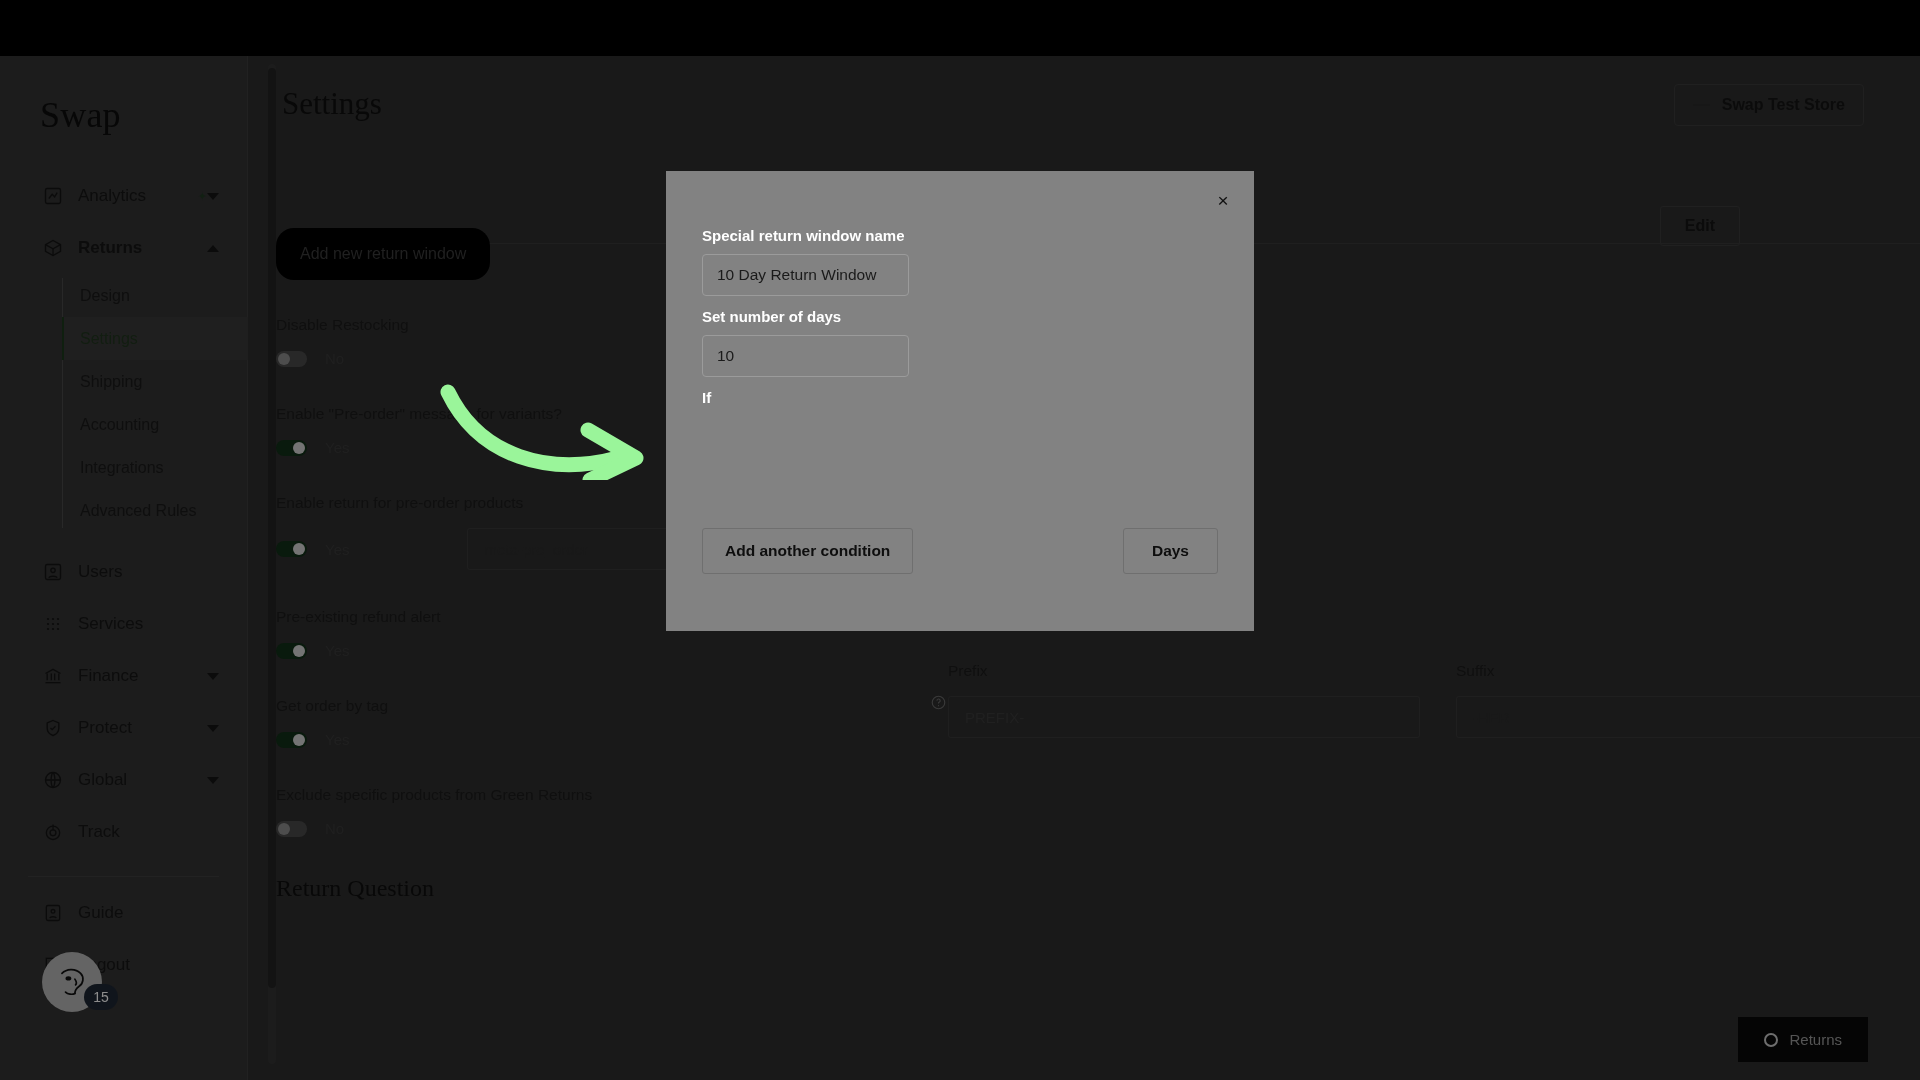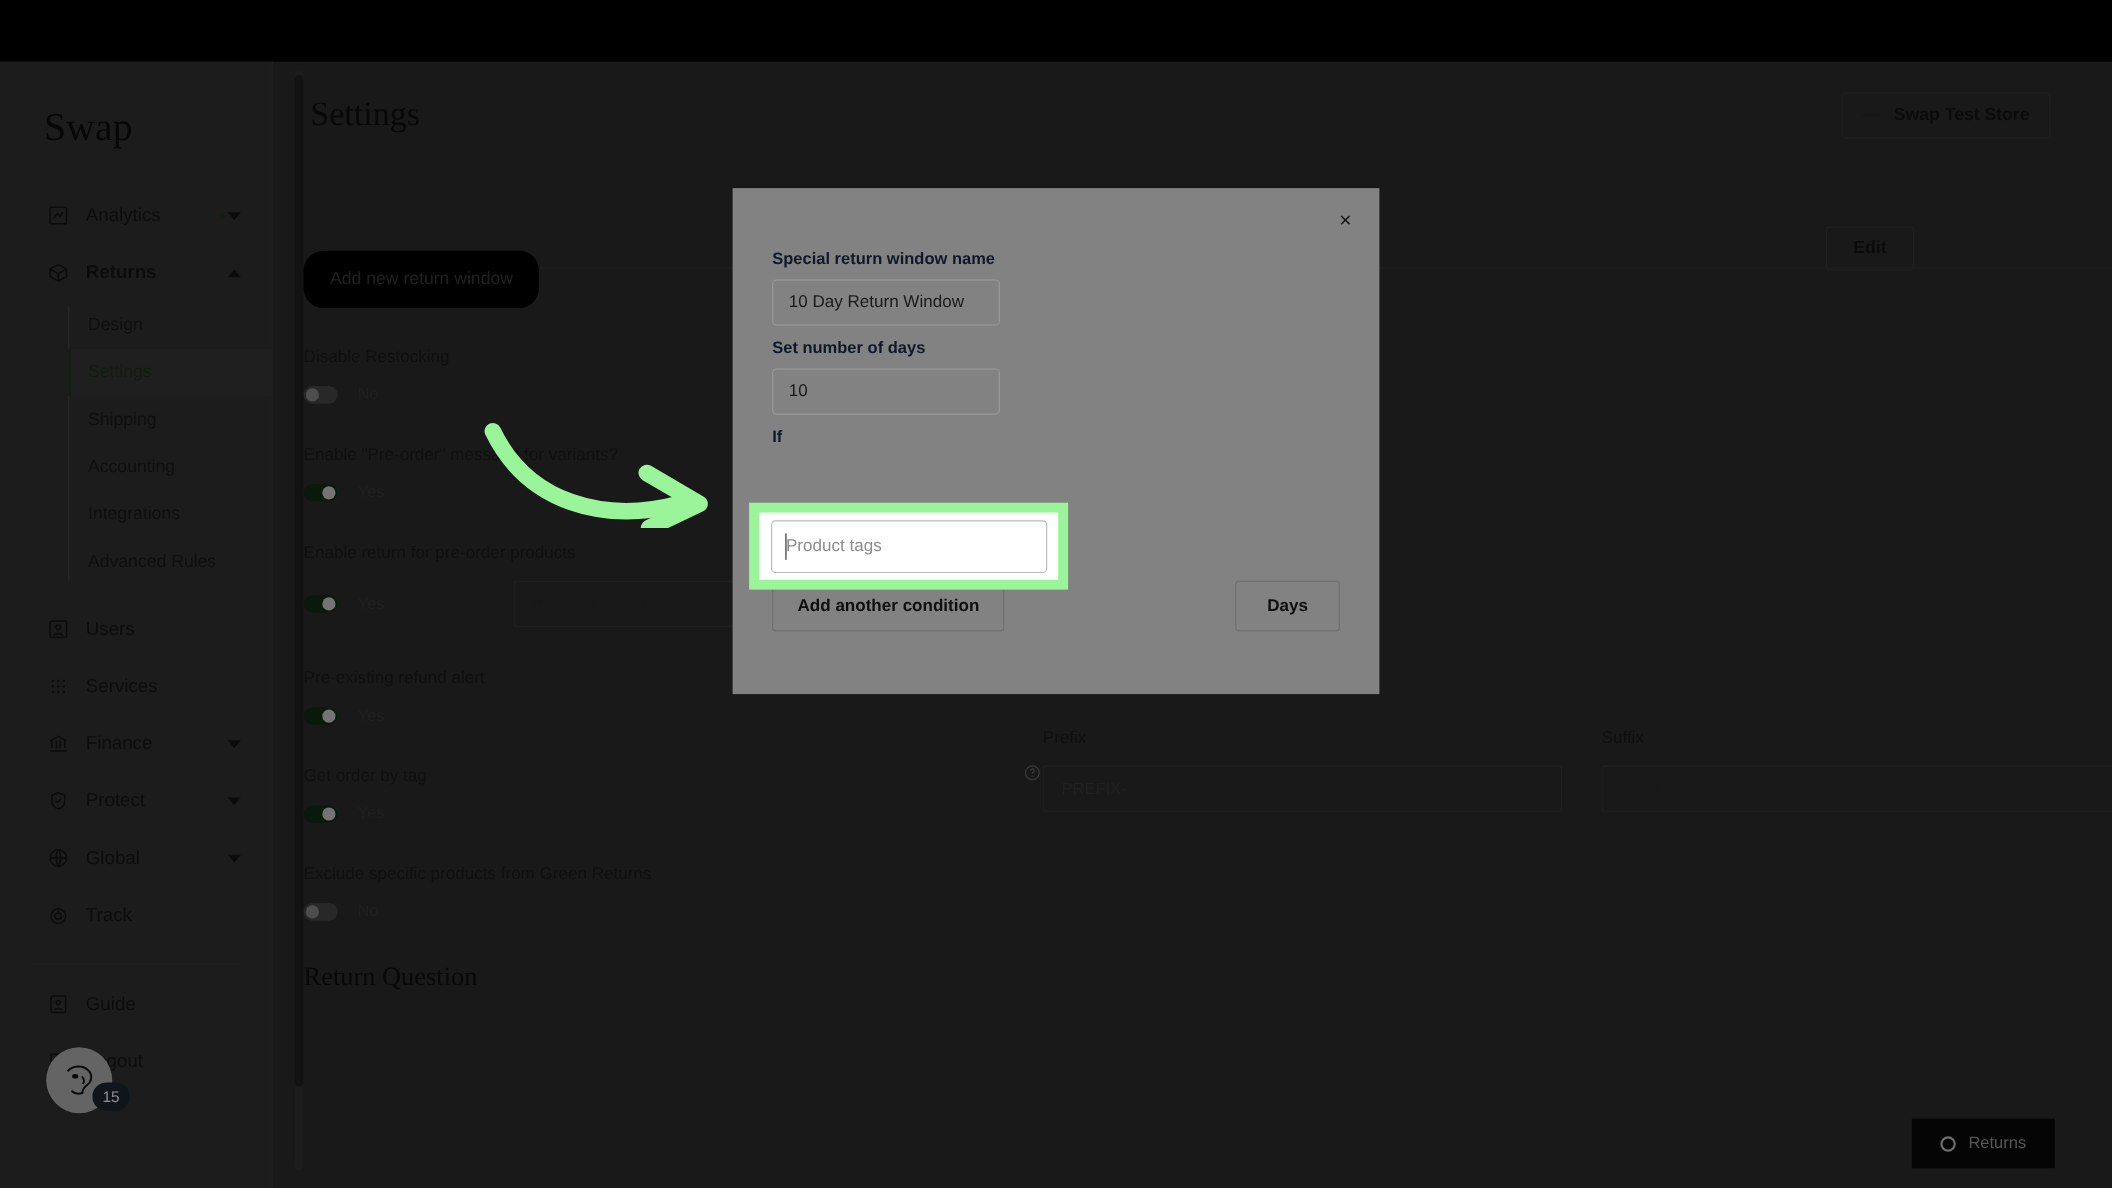--- a/index.html
+++ b/index.html
@@ -200,21 +200,21 @@
     padding: 0;
   }
   .modal-close {
     position:absolute; right:20px; top:18px;
     width:22px; height:22px; cursor:pointer;
     display:flex; align-items:center; justify-content:center;
     font-size:19px; color:#111; line-height:1;
   }
   .modal-body { padding: 56px 36px 0 36px; }
   .m-label {
-    font-size:15px; font-weight:bold; color:#0f172a; margin-bottom:10px;
+    font-size:15px; font-weight:bold; color:#ffffff; margin-bottom:10px;
     display:block;
   }
   .m-row { display:flex; gap:14px; }
   .m-input {
     border:1px solid #9b9b9b; border-radius:4px;
     height:42px; padding:0 14px; display:flex; align-items:center;
     font-size:15.5px; color:#1a1a1a; background:transparent;
     cursor:text;
   }
   .m-select {
@@ -653,22 +653,14 @@
       </div>
 
     </div>
   </div>
 
   <svg id="arrow" viewBox="0 0 220 100">
     <path d="M8 12 C 40 78, 110 96, 178 78" stroke="#9af59a" stroke-width="15" fill="none" stroke-linecap="round"></path>
     <path d="M148 50 L 196 78 L 150 100" stroke="#9af59a" stroke-width="15" fill="none" stroke-linecap="round" stroke-linejoin="round"></path>
   </svg>
 
-  <div id="hl-box">
-    <div id="hl-inner">
-      <div id="hl-field">
-        <span class="caret-bar"></span>
-        <span>Product tags</span>
-      </div>
-    </div>
-  </div>
 
 </div>
 
 </body></html>

